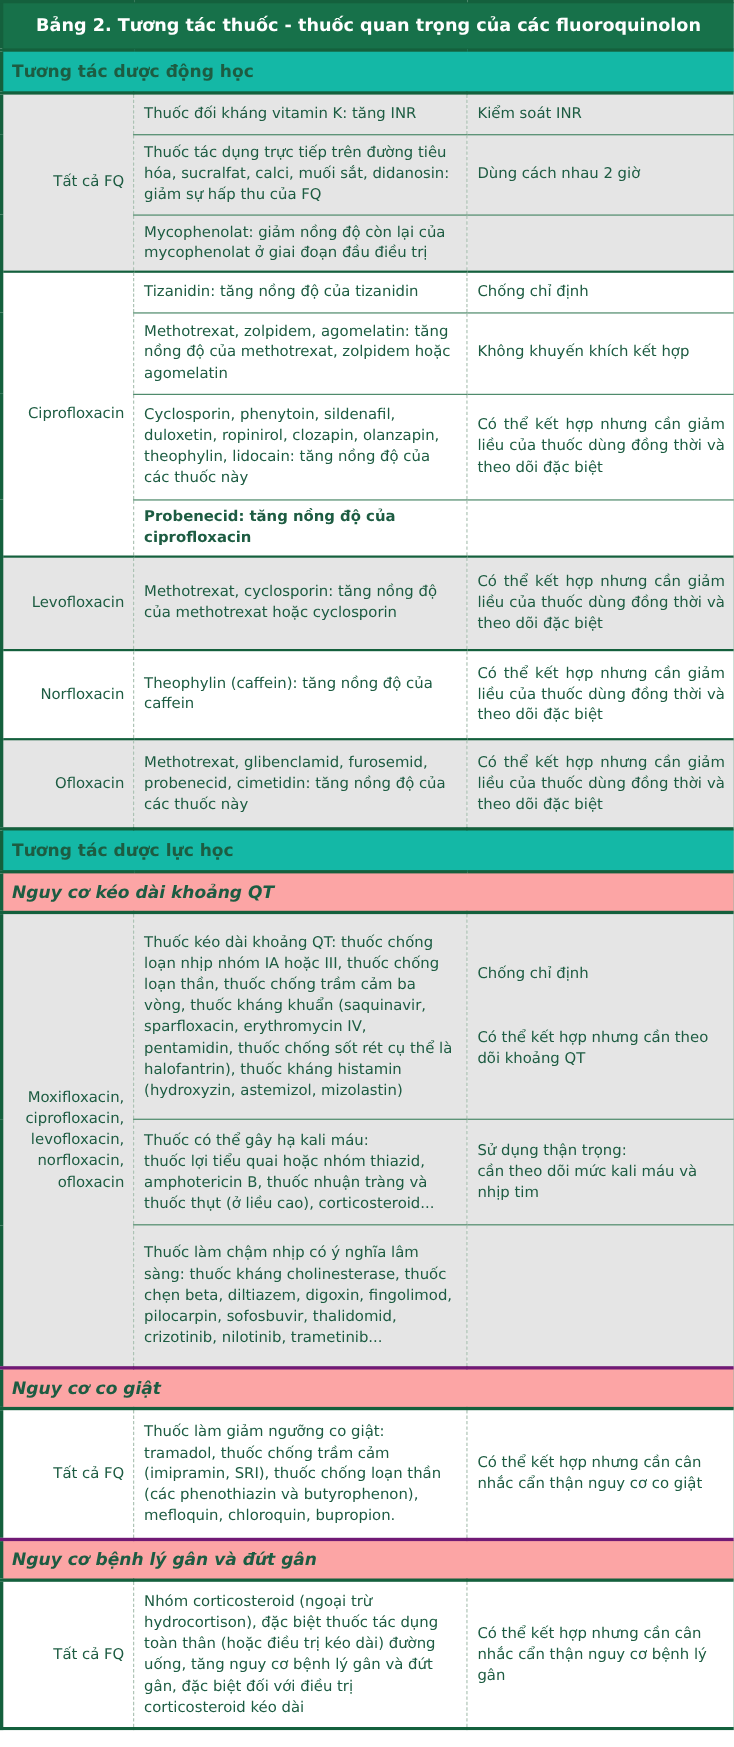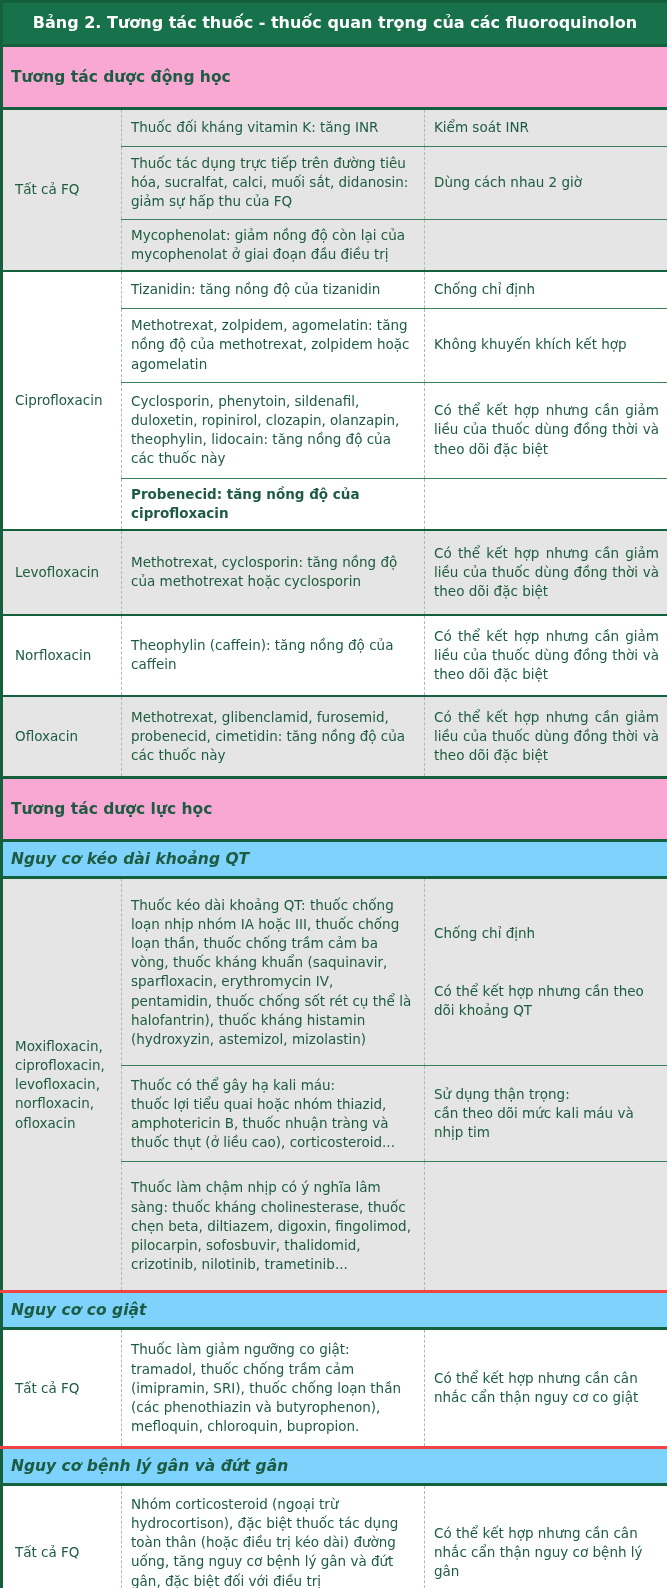--- a/index.html
+++ b/index.html
@@ -28,40 +28,40 @@
   tr.title-row td {
     background:#17714a;
     color:#ffffff;
     font-weight:bold;
     font-size:16px;
     text-align:center;
     padding:9px 6px;
   }
   
   tr.section-row td {
-    background:#f9a8d4;
+    background:#14b8a6;
     font-weight:bold;
     font-size:15.5px;
-    padding:19px 8px;
+    padding:7px 8px;
     border-top:3px solid #14603d;
     border-bottom:3px solid #14603d;
   }
   
   tr.subsection-row td {
-    background:#7dd3fc;
+    background:#fca5a5;
     font-weight:bold;
     font-style:italic;
     font-size:15.5px;
     padding:6px 8px;
-    border-top:3px solid #ef4444;
+    border-top:3px solid #701a75;
     border-bottom:3px solid #14603d;
   }
   tr.bg-green td { background:#e5e5e5; }
   tr.bg-white td { background:#ffffff; }
-  td.drug { padding-left:12px; border-right:1px dashed #a6beaf; }
+  td.drug { padding-left:12px; border-right:1px dashed #a6beaf;text-align:right; }
   td.c2   { border-left:1px dashed #a6beaf; }
   td.c3   { border-left:1px dashed #a6beaf; }
   
   tr.group-top td { border-top:2px solid #14603d; }
   
   tr.sub-row td { border-top:1px solid #3c7f5c;margin-top:41px; }
   td.justify { text-align:justify; }
 </style>
 </head>
 <body>

